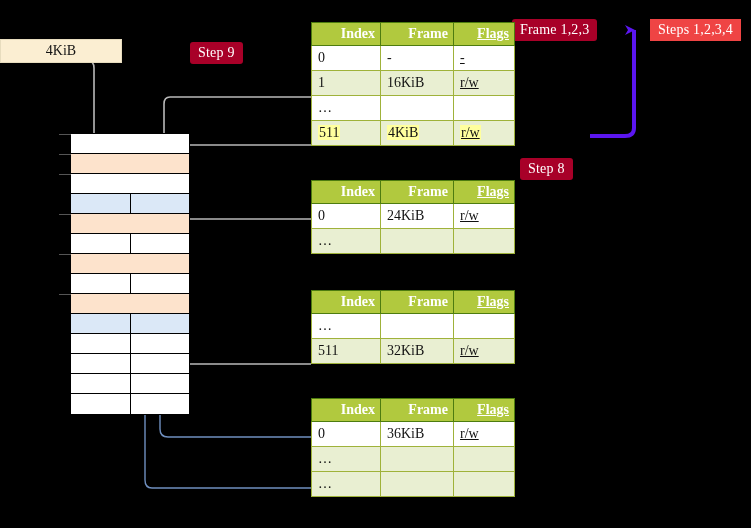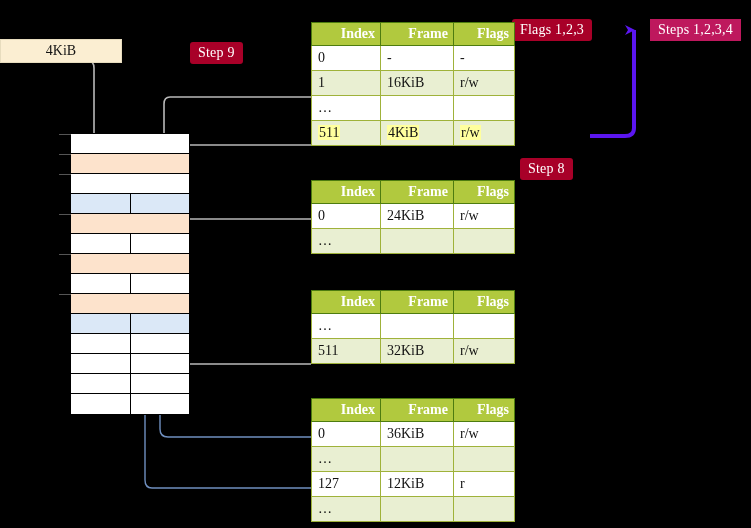--- a/index.html
+++ b/index.html
@@ -5,21 +5,21 @@
   html,body{margin:0;padding:0;background:#000;}
   body{width:751px;height:528px;position:relative;overflow:hidden;
        font-family:"Liberation Serif", serif;}
 
   .canvas{position:absolute;left:0;top:0;width:751px;height:528px;}
 
   
   .badge{position:absolute;color:#fff;font-size:14px;line-height:1;
          padding:4px 8px;white-space:nowrap;letter-spacing:.2px;}
   .badge-red{background:#a80028;border-radius:3px;}
-  .badge-blue{background:#be185d;}
+  .badge-blue{background:#ef4444;}
 
   
   .kib-box{position:absolute;left:0;top:39px;width:120px;height:22px;
            background:#fbeed2;border:1px solid #e7dcbe;
            display:flex;align-items:center;justify-content:center;
            font-size:14px;color:#111;}
 
   
   .memcol{position:absolute;left:70px;top:133px;width:120px;height:282px;
           border:1px solid #000;box-sizing:border-box;background:#fff;}
@@ -35,21 +35,21 @@
   table.pt th{background:#b1c93e;color:#fff;font-weight:bold;
               text-align:right;padding:3px 5px;border:1px solid #4d7c0f;
               font-size:14px;white-space:nowrap;}
   table.pt td{padding:3px 6px;border:1px solid #9fb23a;color:#111;
               height:18px;white-space:nowrap;}
   table.pt tr.odd td{background:#ffffff;}
   table.pt tr.even td{background:#e9efd2;}
   td.hl > span{background:#ffff9e;padding:0 1px;}
   .col-index{width:56px;}
   .col-frame{width:60px;}
-  .col-flags{width:48px;}
+  .col-flags{width:48px;text-decoration:underline;}
 
   
   svg.wires{position:absolute;left:0;top:0;width:751px;height:528px;
             pointer-events:none;}
 </style>
 </head>
 <body>
 
 <div class="canvas">
 
@@ -85,21 +85,21 @@
     <path d="M480,488 L152,488 Q145,488 145,480 L145,206" fill="none" stroke="#6f8fbf" stroke-width="1.4" marker-end="url(#arrBlue)"></path>
 
     <path d="M590,136 L625,136 Q634,136 634,128 L634,30" fill="none" stroke="#5b16f0" stroke-width="4" marker-end="url(#arrViolet)"></path>
   </svg>
 
   <div class="kib-box">
     <span>4KiB</span>
   </div>
 
   <div class="badge badge-red" style="left:512px;top:19px;">
-    <span>Flags 1,2,3</span>
+    <span>Frame 1,2,3</span>
   </div>
   <div class="badge badge-blue" style="left:650px;top:19px;">
     <span>Steps 1,2,3,4</span>
   </div>
   <div class="badge badge-red" style="left:190px;top:42px;">
     <span>Step 9</span>
   </div>
   <div class="badge badge-red" style="left:520px;top:158px;">
     <span>Step 8</span>
   </div>
@@ -220,25 +220,20 @@
           <tr class="odd">
             <td class="col-index">0</td>
             <td class="col-frame">36KiB</td>
             <td class="col-flags">r/w</td>
           </tr>
           <tr class="even">
             <td class="col-index">…</td>
             <td class="col-frame"></td>
             <td class="col-flags"></td>
           </tr>
-          <tr class="odd">
-            <td class="col-index">127</td>
-            <td class="col-frame">12KiB</td>
-            <td class="col-flags">r</td>
-          </tr>
           <tr class="even">
             <td class="col-index">…</td>
             <td class="col-frame"></td>
             <td class="col-flags"></td>
           </tr>
         </tbody>
       </table>
     </div>
 
 </div>

